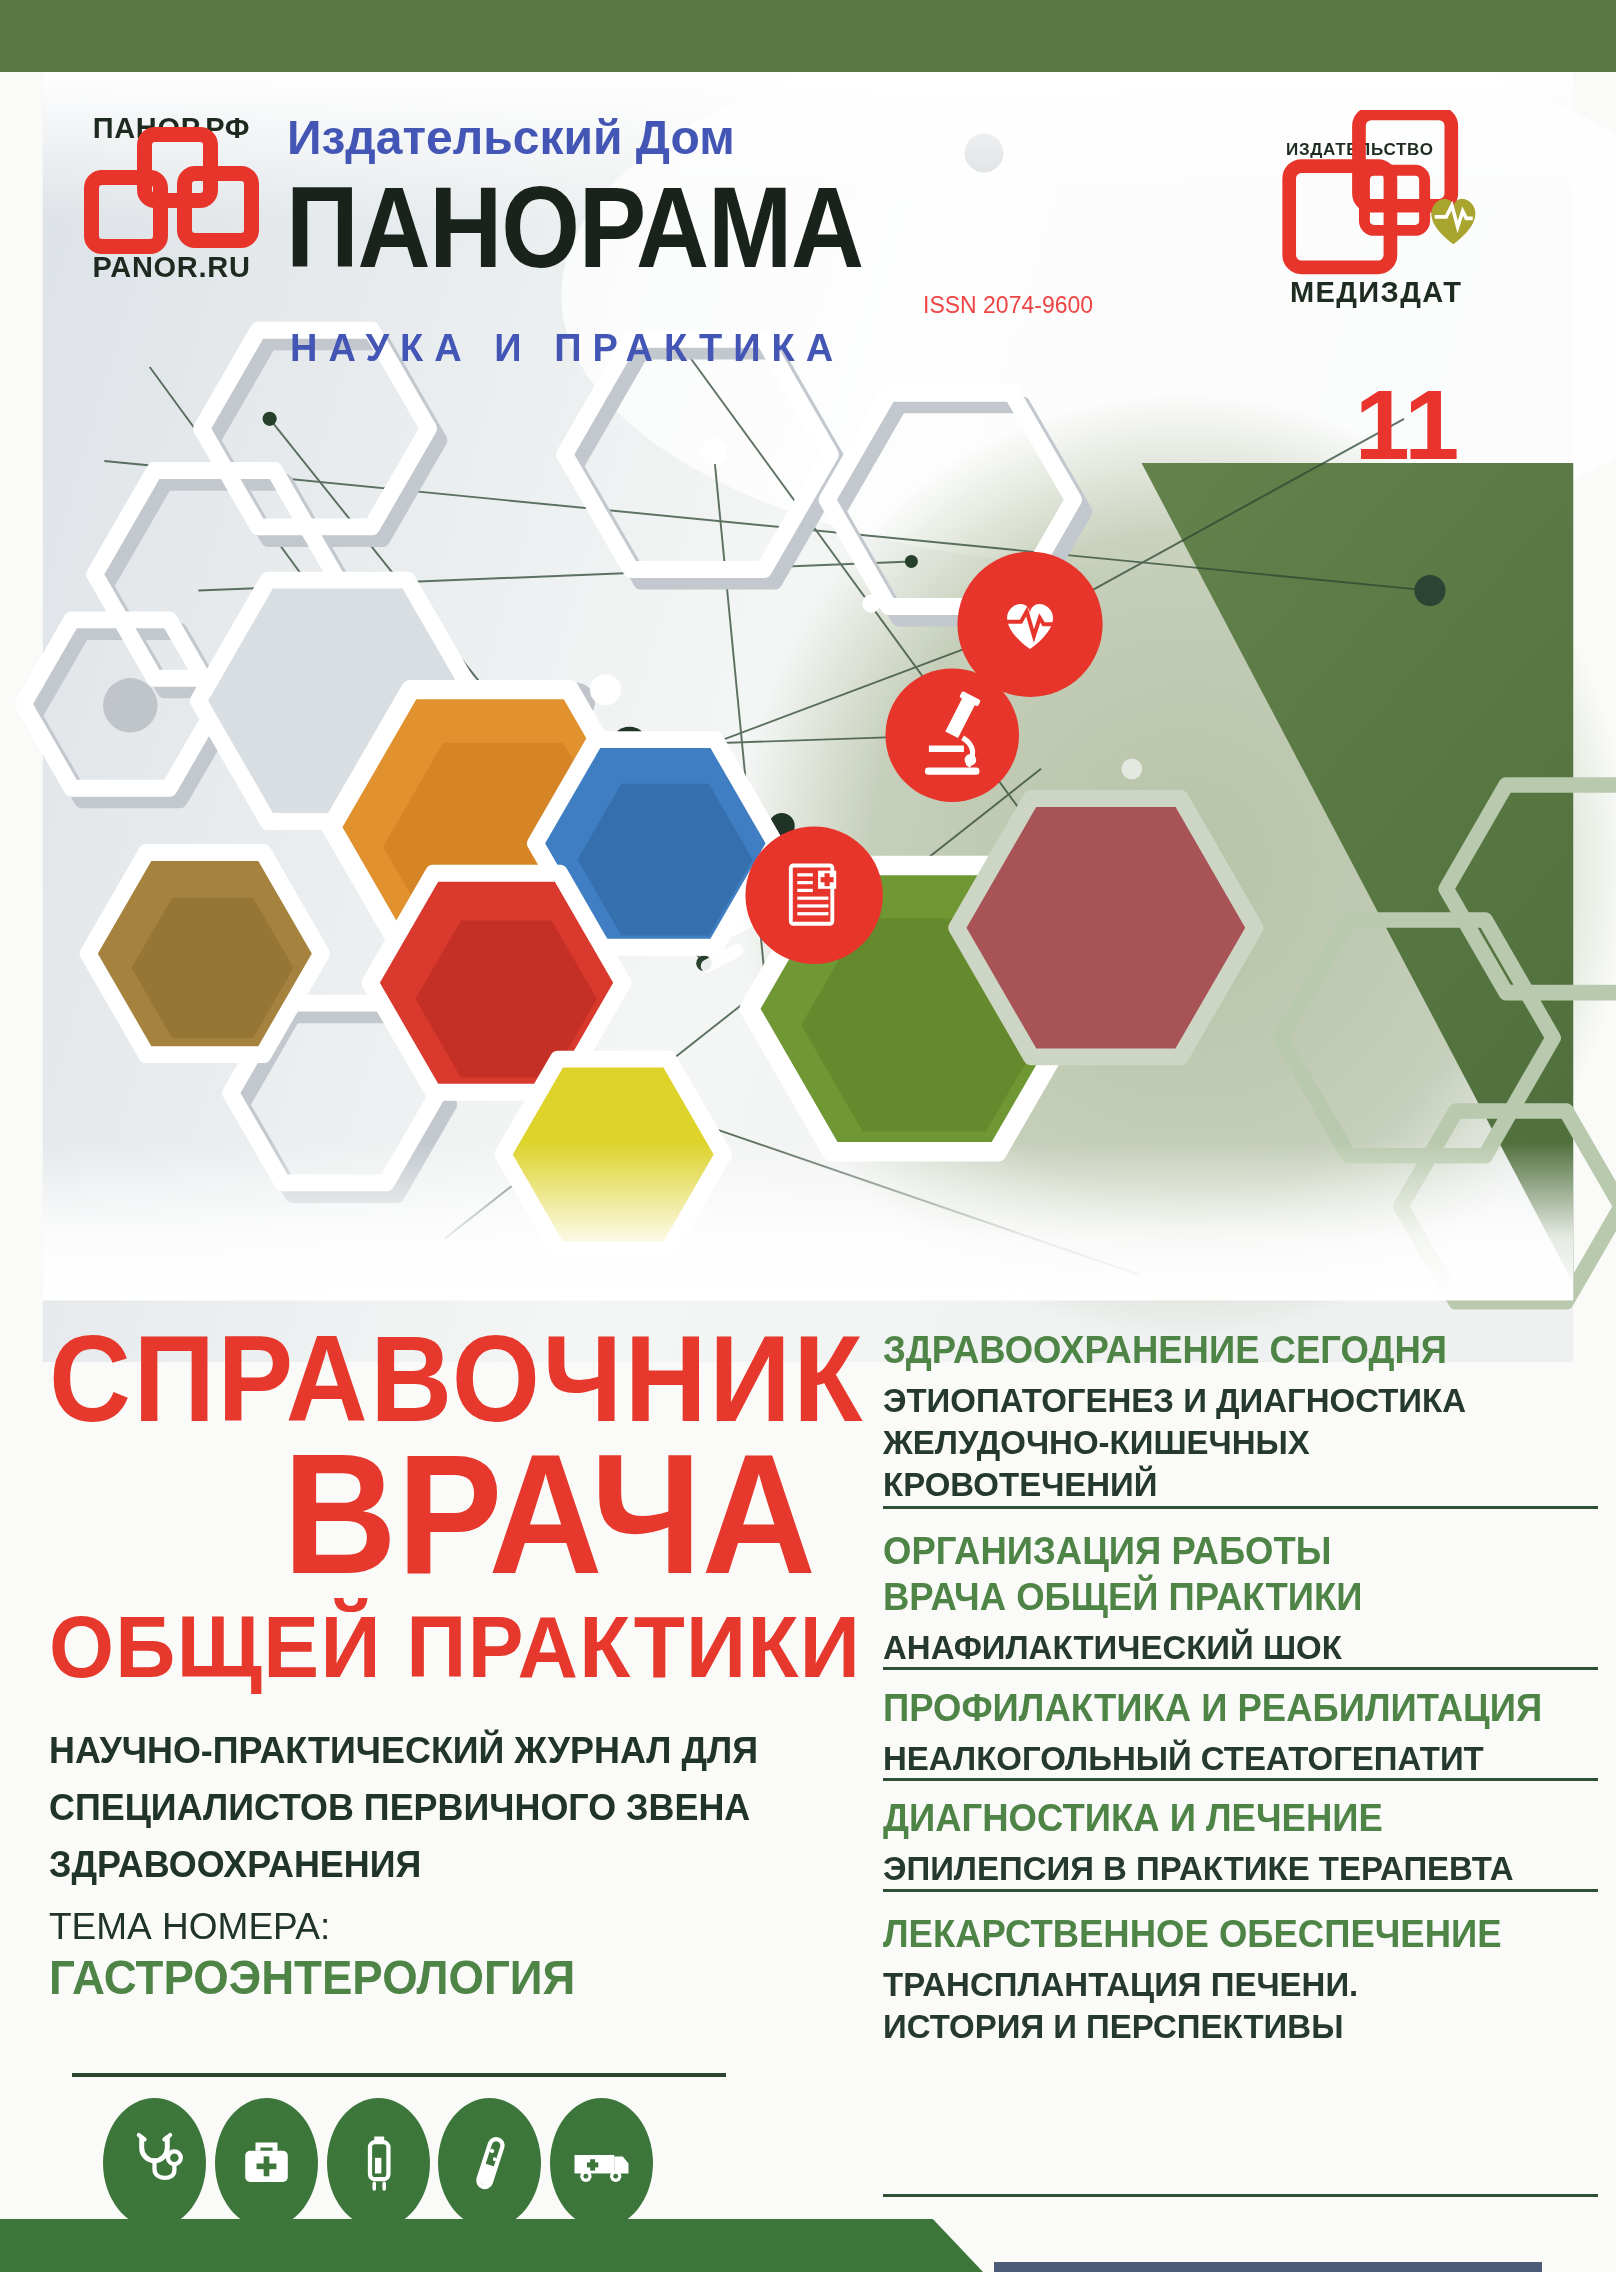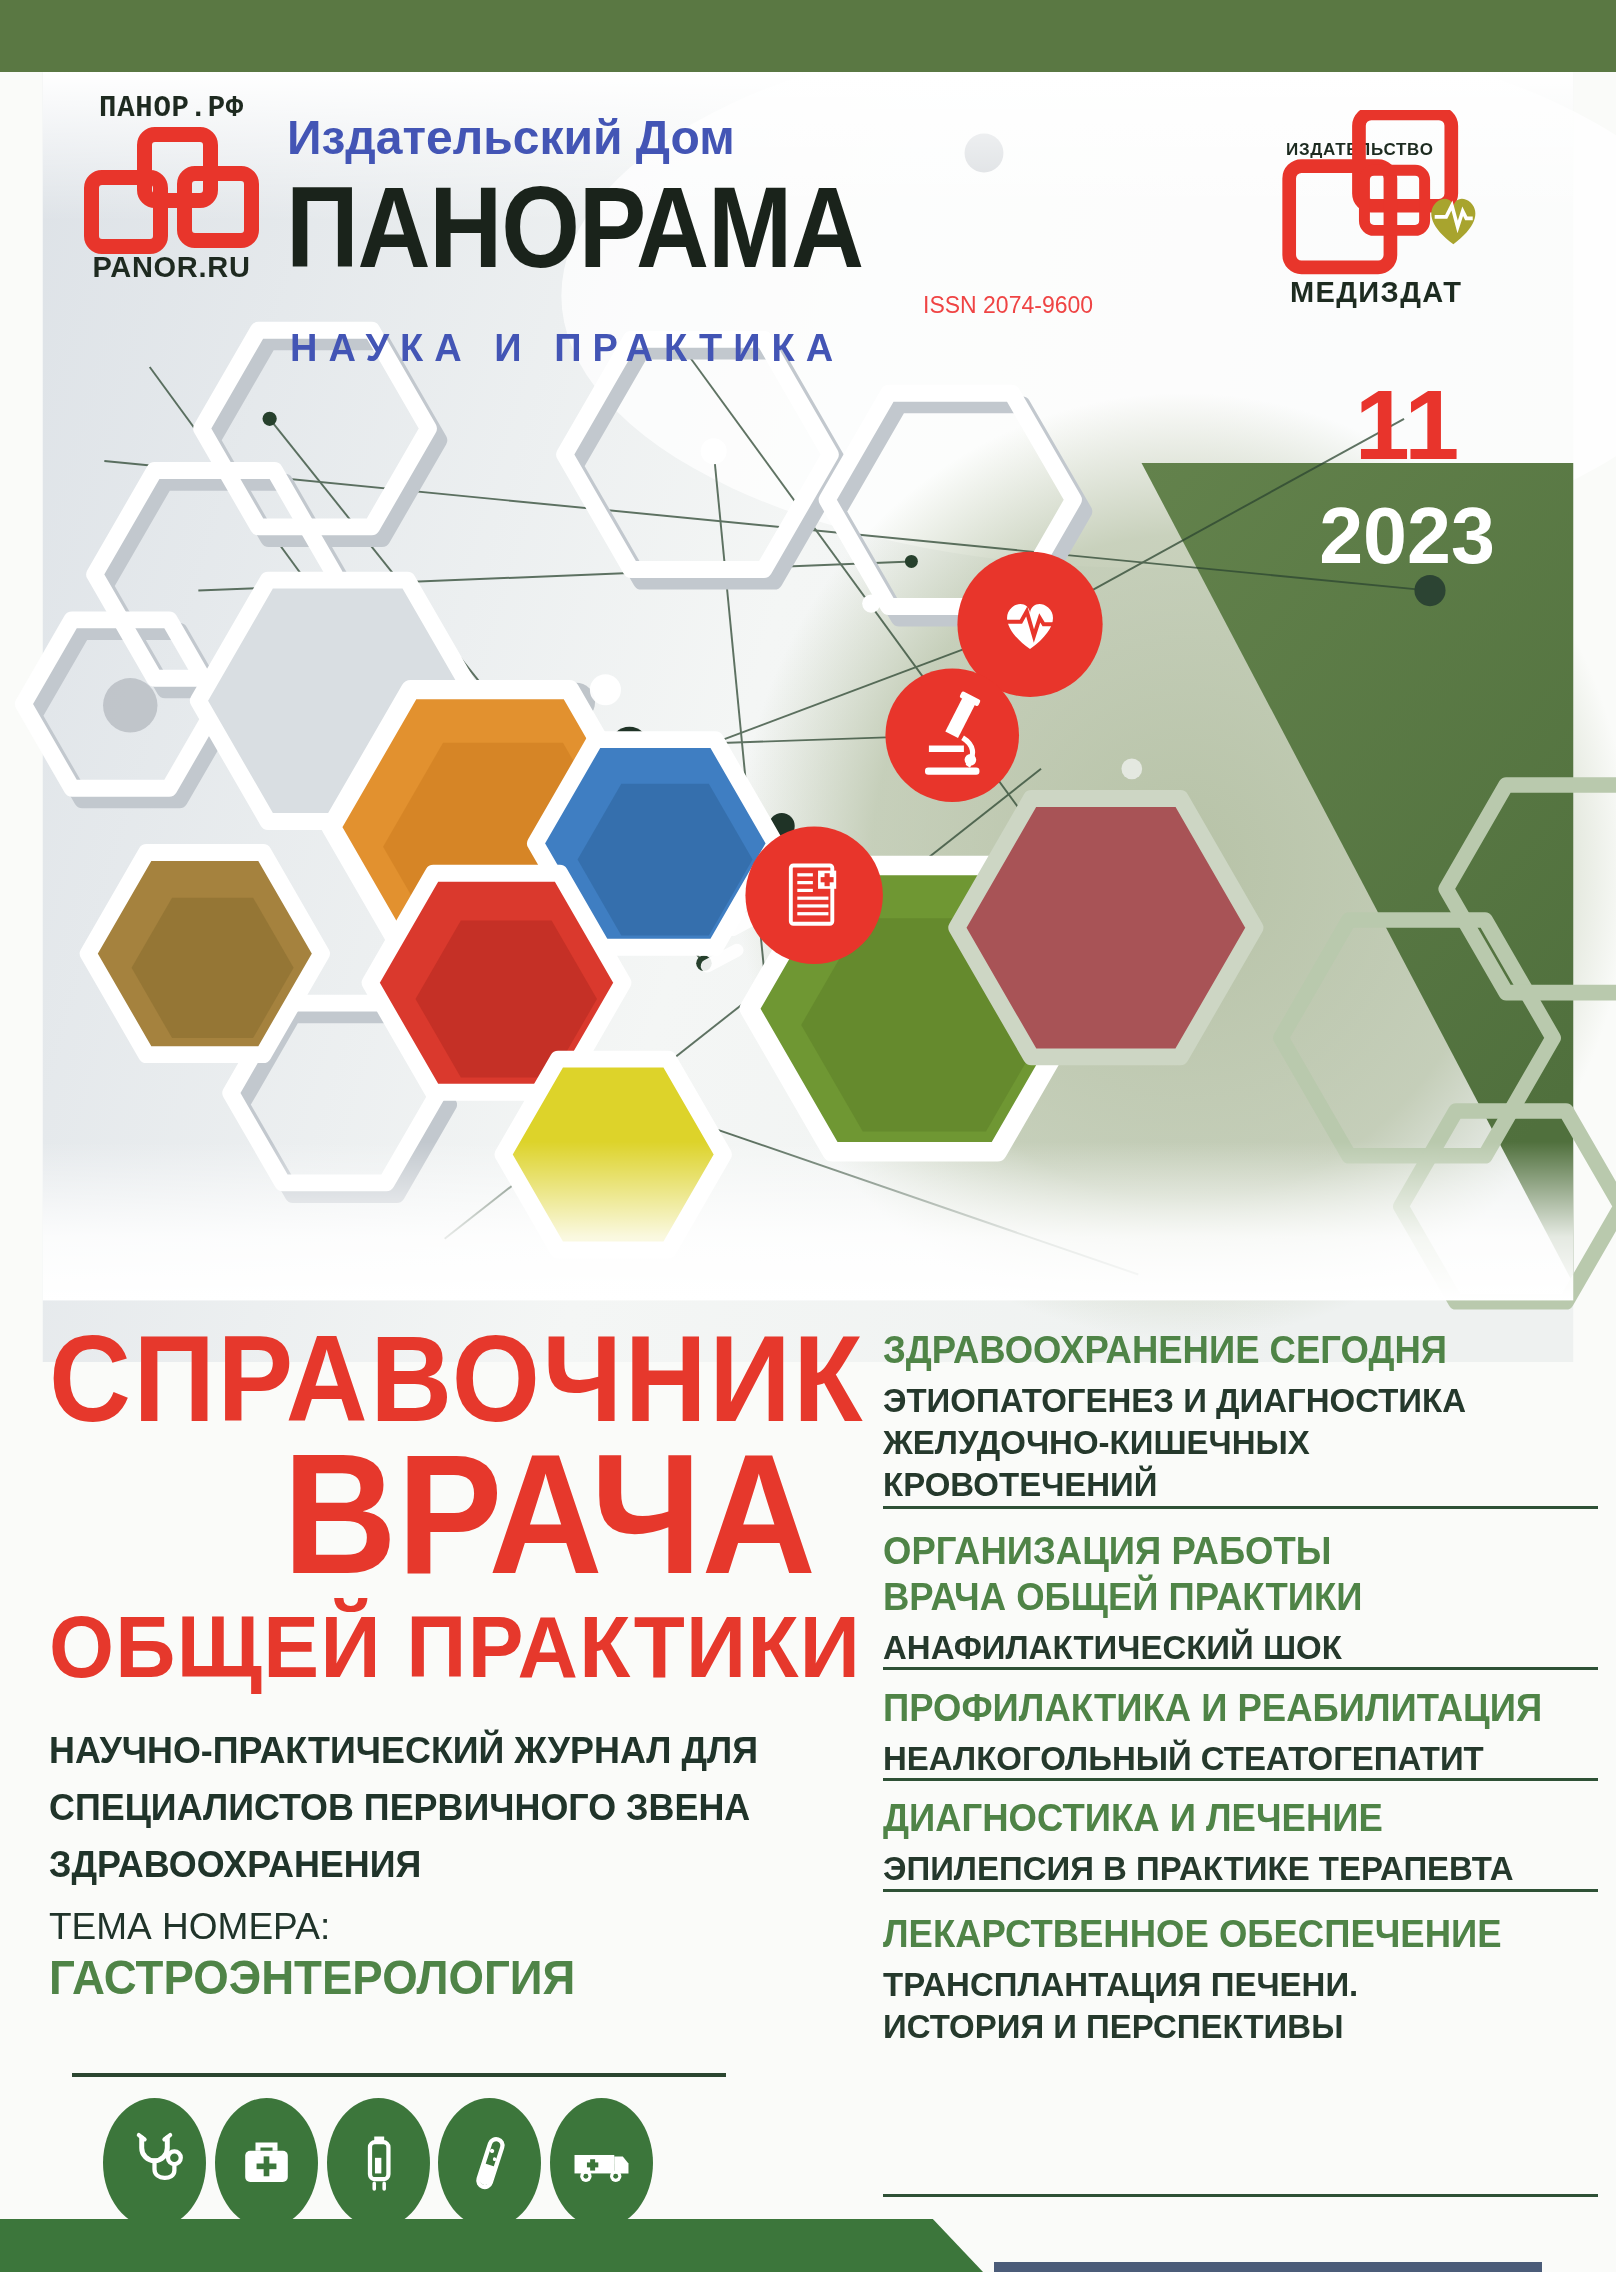--- a/index.html
+++ b/index.html
@@ -9,21 +9,21 @@
 
   
   .top-band{left:0;top:0;width:1616px;height:72px;background:#5a7843;}
   .bottom-band{left:0;top:2219px;width:984px;height:54px;background:#3c763b;
                clip-path:polygon(0 0,94.8% 0,100% 100%,0 100%);}
   .edge-strip{left:994px;top:2262px;width:548px;height:11px;background:#2c3f63;opacity:.85;}
 
   
   .panor-url{left:82px;width:179px;text-align:center;font-weight:bold;font-size:29px;
              color:#1e2a20;letter-spacing:0.7px;}
-  .panor-url.top{top:92px;font-family:Liberation Mono, monospace;}
+  .panor-url.top{top:112px;}
   .panor-url.bottom{top:251px;text-align:center;}
   .sq{border:15px solid #e8352b;border-radius:18px;box-sizing:border-box;background:transparent;}
   .sq1{left:137px;top:127px;width:81px;height:81px;}
   .sq2{left:84px;top:170px;width:84px;height:84px;}
   .sq3{left:177px;top:166px;width:82px;height:82px;}
   .ph-name{left:287px;top:110px;font-size:48px;font-weight:bold;color:#4355b5;}
   .ph-brand{left:286px;top:170px;font-size:115px;font-weight:bold;color:#1a231b;
             letter-spacing:-1.4px;transform:scaleX(.88);transform-origin:left top;line-height:1;}
   .ph-tagline{left:290px;top:327px;font-size:38px;font-weight:bold;color:#4355b5;letter-spacing:11px;}
   .issn{left:923px;top:292px;font-size:23px;color:#ef4444;}
@@ -242,21 +242,20 @@
       <rect x="138" y="88" width="88" height="88" rx="14" stroke-width="16"></rect>
     </g>
     <g transform="translate(268,150) scale(1.05)">
       <path d="M0,44 C-30,22 -38,0 -24,-14 C-13,-24 0,-19 0,-6 C0,-19 13,-24 24,-14 C38,0 30,22 0,44 Z" fill="#a8a42e"></path>
       <polyline points="-26,6 -10,6 -2,-10 6,20 13,-2 18,8 27,8" fill="none" stroke="#ffffff" stroke-width="5"></polyline>
     </g>
   </svg>
   <div class="abs mz-name">МЕДИЗДАТ</div>
 
   <div class="abs issue-number">11</div>
-  <div class="abs issue-year">2023</div>
 
   <div class="abs t-line t1">СПРАВОЧНИК</div>
   <div class="abs t-line t2">ВРАЧА</div>
   <div class="abs t-line t3">ОБЩЕЙ ПРАКТИКИ</div>
   <div class="abs subtitle">НАУЧНО-ПРАКТИЧЕСКИЙ ЖУРНАЛ ДЛЯ
 СПЕЦИАЛИСТОВ ПЕРВИЧНОГО ЗВЕНА
 ЗДРАВООХРАНЕНИЯ</div>
   <div class="abs theme-label">ТЕМА НОМЕРА:</div>
   <div class="abs theme-value">ГАСТРОЭНТЕРОЛОГИЯ</div>
 

